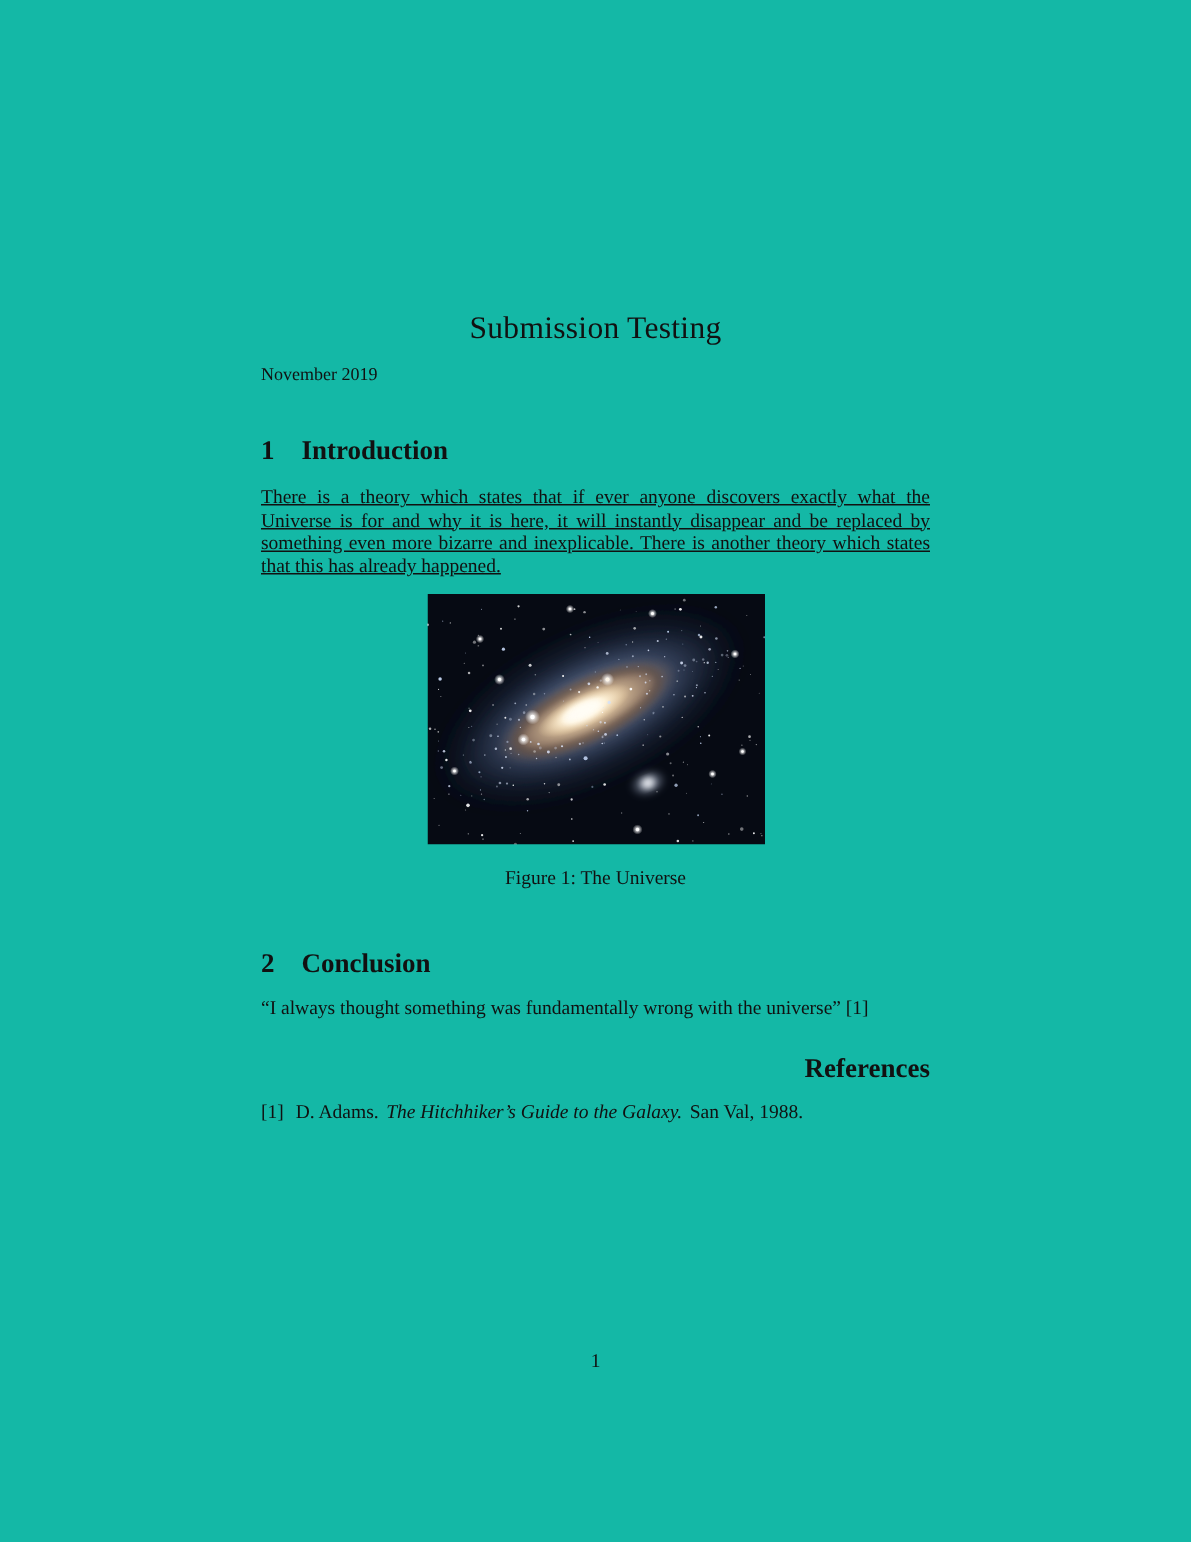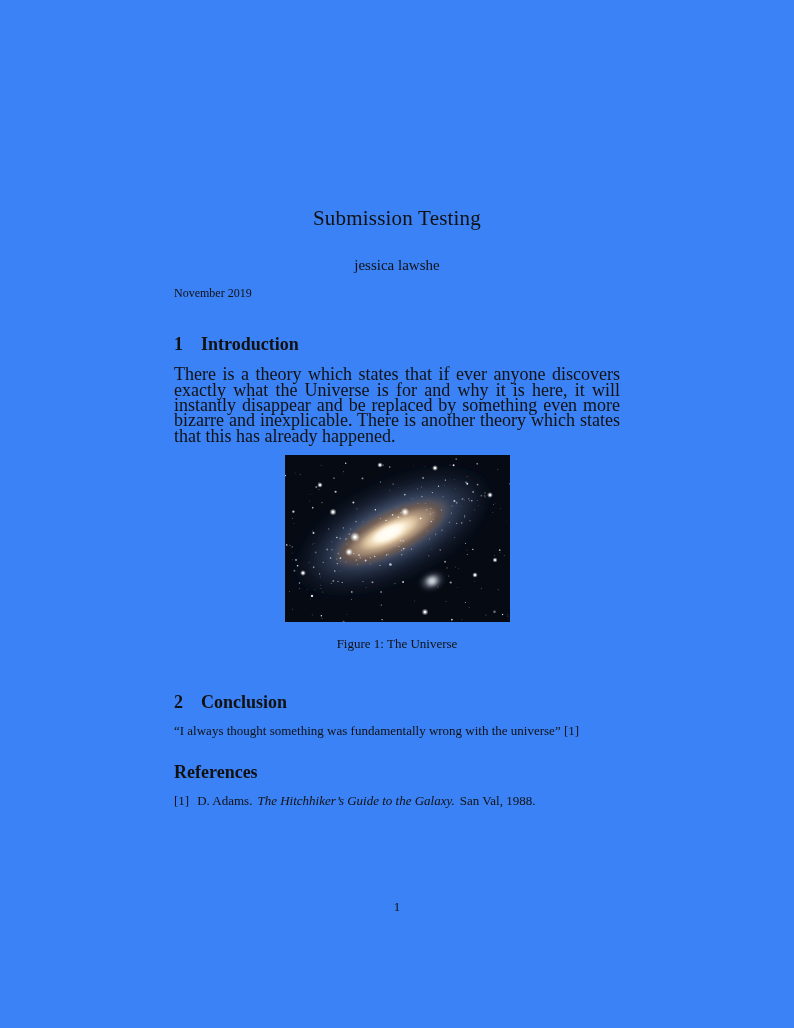--- a/index.html
+++ b/index.html
@@ -1,19 +1,19 @@
 <!DOCTYPE html>
 <html><head>
 <meta charset="utf-8">
 <style>
   html,body { margin:0; padding:0; background:#ffffff; }
   .page {
     position:relative;
     width:794px; height:1028px;
-    background:#3b82f6;
+    background:#14b8a6;
     font-family:"Liberation Serif", serif;
     color:#111111;
     overflow:hidden;
   }
   .content {
     position:absolute; left:174px; top:0; width:446px;
     padding-top:207px;
   }
   .doc-title {
     margin:0; font-size:21px; font-weight:400; line-height:1.1;
@@ -25,25 +25,26 @@
   .sec-heading {
     font-size:18px; font-weight:700; line-height:1.15; margin:0;
     display:flex; align-items:baseline;
   }
   .sec-number { margin-right:18px; }
   .h-intro { margin-top:34px; }
   .h-concl { margin-top:40px; }
   .refs-heading {
     font-size:18px; font-weight:700; line-height:1.15;
     margin:23px 0 0;
+    text-align:right;
   }
 
   .body-text {
-    margin:12px 0 0; font-size:18px; line-height:15.4px;
-    text-align:justify; text-justify:inter-word;
+    margin:12px 0 0; font-size:13px; line-height:15.4px;
+    text-align:justify; text-justify:inter-word;text-decoration:underline;
   }
   .quote-text { margin:11px 0 0; font-size:13px; line-height:15.4px; }
 
   .figure-block { margin:11px 0 16px; text-align:center; }
   .figure-block svg { display:block; margin:0 auto; }
   .figure-caption { margin:14px 0 0; font-size:13px; line-height:1.2; text-align:center; }
 
   .ref-item { margin:10px 0 0; font-size:13px; line-height:15.4px; display:flex; }
   .ref-label { flex:0 0 auto; margin-right:8px; }
   .ref-authors { margin-right:5px; }
@@ -54,21 +55,20 @@
     text-align:center; font-size:13px;
   }
 </style>
 </head>
 <body>
 
 <div class="page">
   <div class="content">
 
     <h1 class="doc-title">Submission Testing</h1>
-    <div class="doc-author">jessica lawshe</div>
     <div class="doc-date">November 2019</div>
 
     <h2 class="sec-heading h-intro">
       <span class="sec-number">1</span>
       <span>Introduction</span>
     </h2>
 
     <p class="body-text">There is a theory which states that if ever anyone discovers exactly what the Universe is for and why it is here, it will instantly disappear and be replaced by something even more bizarre and inexplicable. There is another theory which states that this has already happened.</p>
 
     <div class="figure-block">

